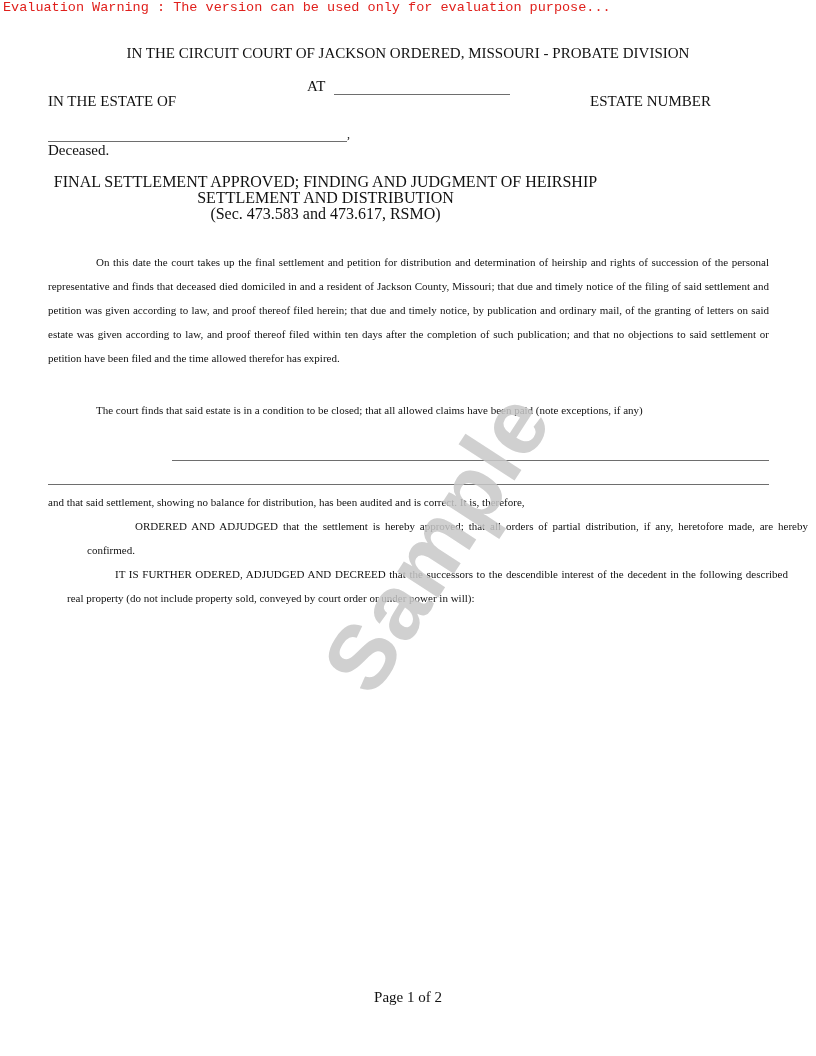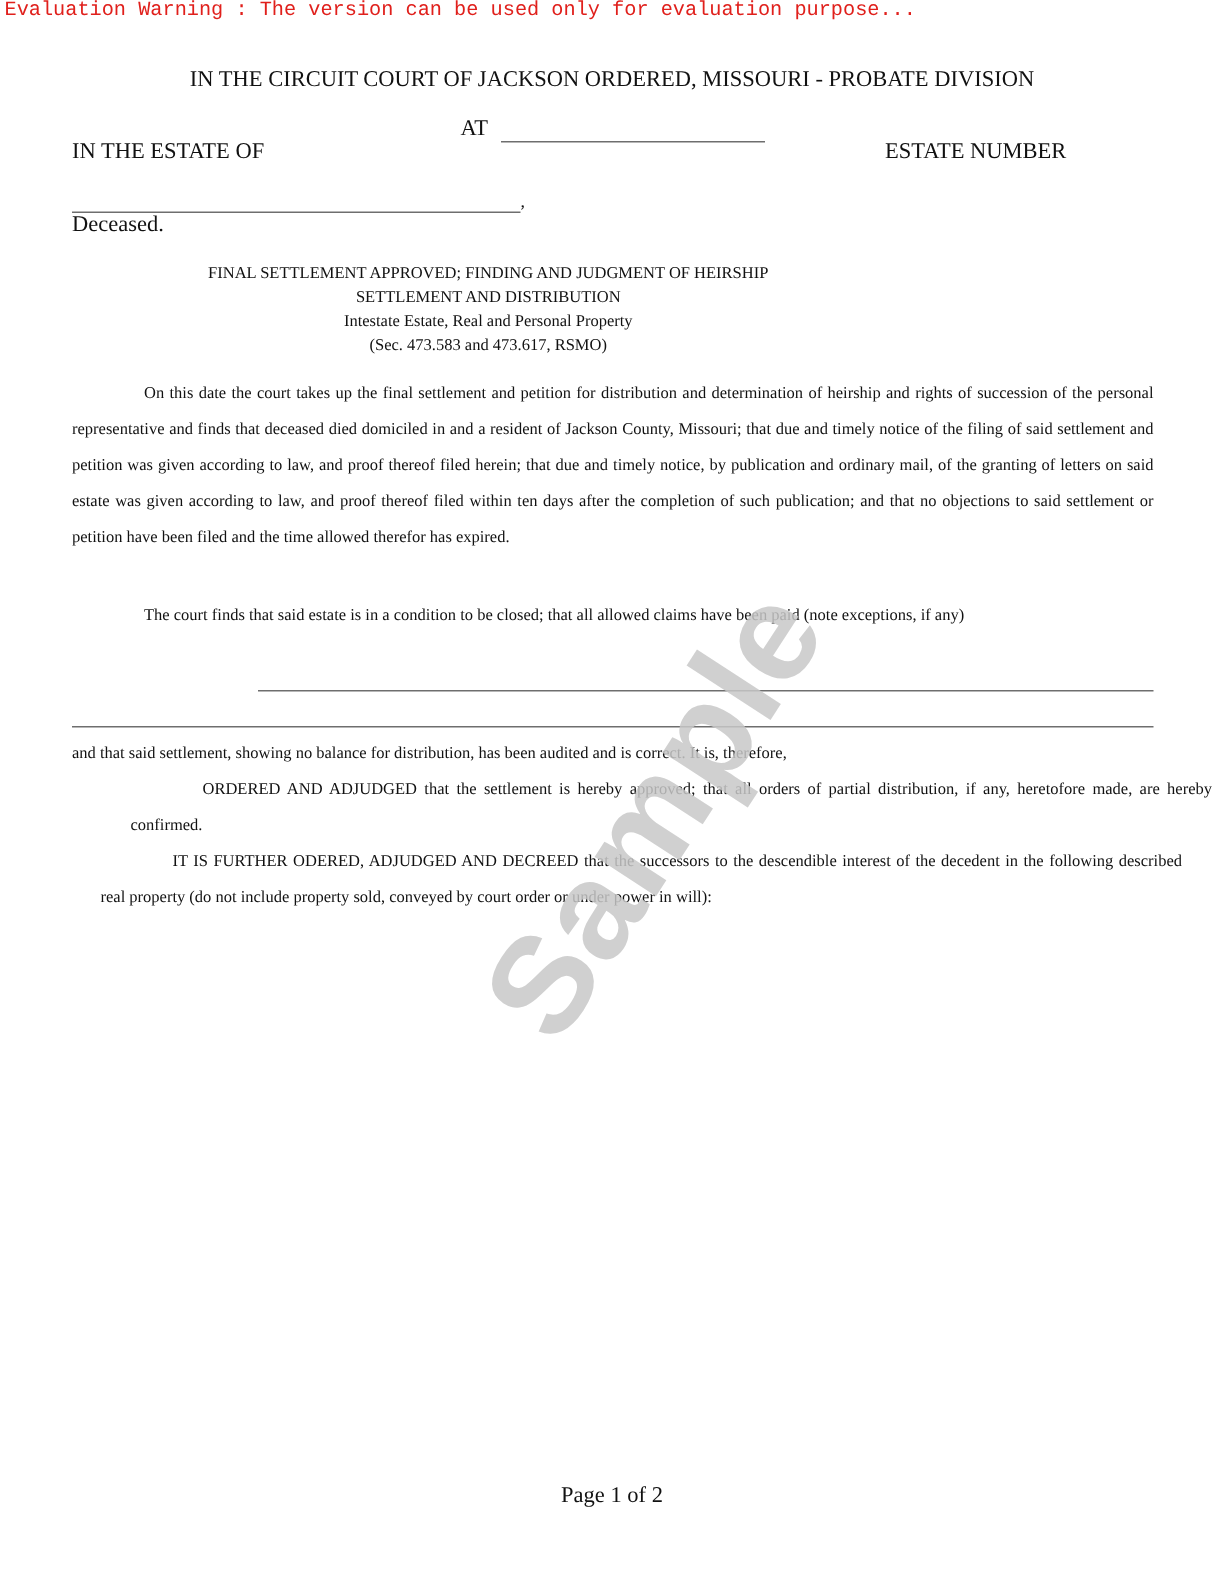--- a/index.html
+++ b/index.html
@@ -7,21 +7,21 @@
          font-family:"Liberation Serif", serif; color:#111; }
   .warn { position:absolute; left:3px; top:0px; font-family:Liberation Mono, monospace;
           font-size:13.5px; color:#e0201c; white-space:nowrap; }
   .abs { position:absolute; white-space:nowrap; font-size:15px; }
   .center { position:absolute; left:0; width:816px; text-align:center; font-size:15px; }
   .line { position:absolute; height:0; border-top:1.6px solid #6e6e6e; }
   .para { position:absolute; left:48px; width:721px; font-size:11px; line-height:24px;
           text-align:justify; }
   .indent { text-indent:48px; }
   .title-block { position:absolute; left:0; width:651px; text-align:center;
-                 font-size:11px; line-height:16px; }
+                 font-size:16px; line-height:16px; }
   .watermark { position:absolute; left:270px; top:490px; font-family:"Liberation Sans", sans-serif;
                font-weight:bold; font-size:92px; color:#c8c8c8; opacity:0.85;
                transform:rotate(-57deg); transform-origin:center; letter-spacing:1px; }
 </style>
 </head>
 <body>
 
 <div class="warn">Evaluation Warning : The version can be used only for evaluation purpose...</div>
 
 <div class="center" style="top:45px;">IN THE CIRCUIT COURT OF JACKSON ORDERED, MISSOURI - PROBATE DIVISION</div>
@@ -36,21 +36,20 @@
 
 <div class="line" style="left:48px; top:141px; width:299px;">
   <span></span>
 </div>
 <div class="abs" style="left:347px; top:127px; font-size:12px;">,</div>
 <div class="abs" style="left:48px; top:142px;">Deceased.</div>
 
 <div class="title-block" style="top:174px;">
   <div>FINAL SETTLEMENT APPROVED; FINDING AND JUDGMENT OF HEIRSHIP</div>
   <div>SETTLEMENT AND DISTRIBUTION</div>
-  <div>Intestate Estate, Real and Personal Property</div>
   <div>(Sec. 473.583 and 473.617, RSMO)</div>
 </div>
 
 <div class="para indent" style="top:250px;">On this date the court takes up the final settlement and petition for distribution and determination of heirship and rights of  succession of the personal representative and finds that deceased died domiciled in and a resident of Jackson County, Missouri; that due and timely notice of the filing of said settlement and petition was given according to law,  and proof thereof filed herein; that due and timely notice, by publication and ordinary mail, of the granting of letters on said estate was given according to law, and proof thereof filed within ten days after the completion of such publication; and that no objections to said settlement or petition have been filed and the time allowed therefor has expired.</div>
 
 <div class="para indent" style="top:398px;">
   <span>The court finds that said estate is in a condition to be closed; that all allowed claims have been paid (note exceptions, if any)</span>
 </div>
 <div class="line" style="left:172px; top:460px; width:597px;">
   <span></span>

